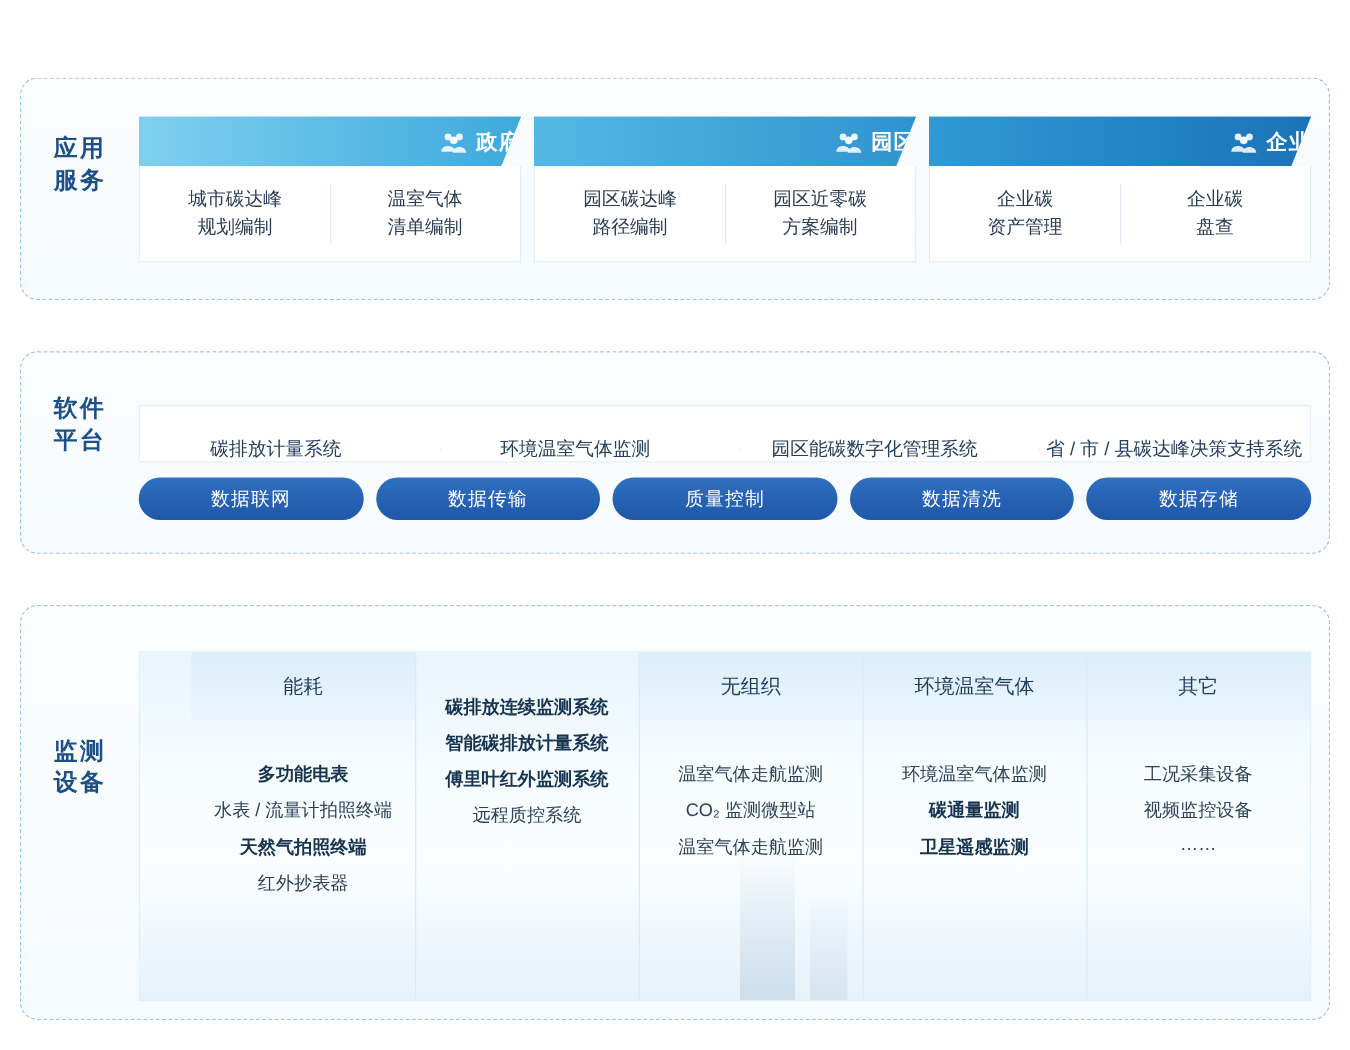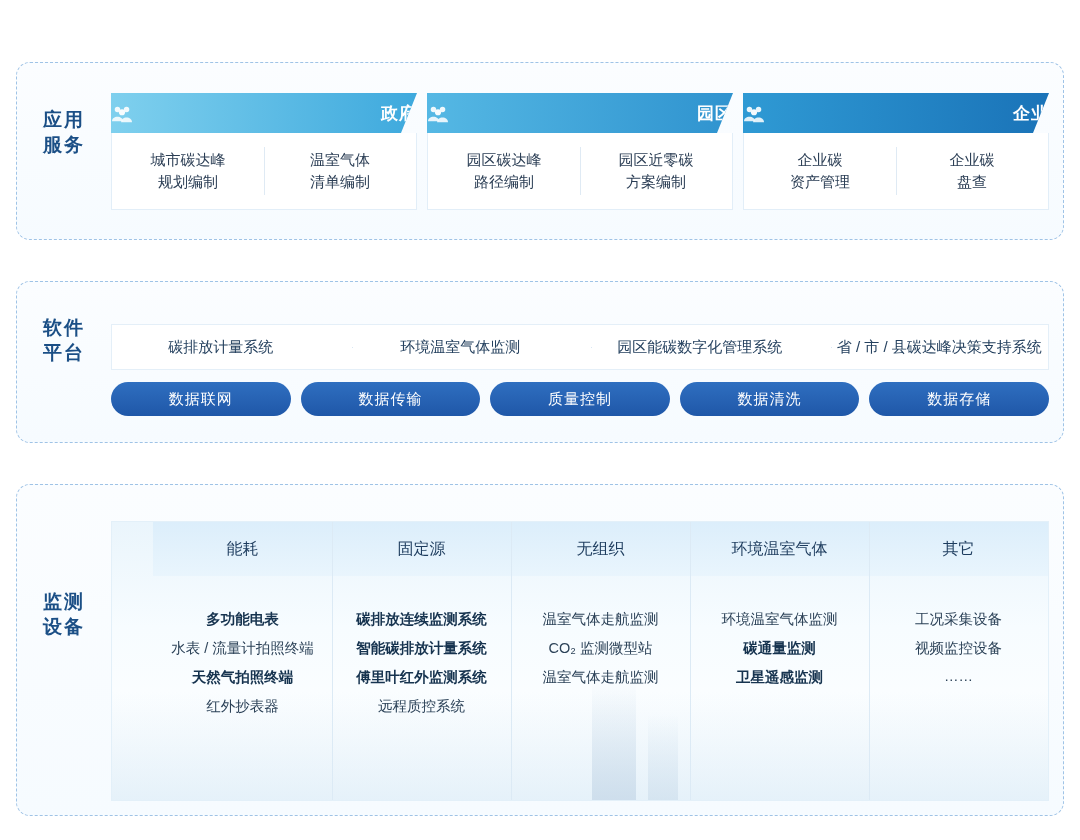--- a/index.html
+++ b/index.html
@@ -61,21 +61,21 @@
     gap: 10px;
   }
   .app-group {
     flex: 1 1 0;
   }
   .group-header {
     position: relative;
     height: 40px;
     display: flex;
     align-items: center;
-    justify-content: space-between;
+    justify-content: flex-end;
     color: #ffffff;
     font-size: 17px;
     font-weight: bold;
     letter-spacing: 1px;
     clip-path: polygon(0 0, 100% 0, calc(100% - 16px) 100%, 0 100%);
   }
   .group-header.g1 { background: linear-gradient(90deg, #7fd0ee 0%, #3ea9dd 100%); }
   .group-header.g2 { background: linear-gradient(90deg, #55b8e4 0%, #2f93cf 100%); }
   .group-header.g3 { background: linear-gradient(90deg, #2f9ad4 0%, #1a73b8 100%); }
 
@@ -130,21 +130,21 @@
 
   .soft-row1 {
     position: absolute;
     left: 94px;
     top: 42px;
     right: 14px;
     height: 44px;
     background: #ffffff;
     border: 1px solid #e4eff8;
     display: flex;
-    align-items: center;
+    align-items: flex-end;
     gap: 22px;
   }
   .soft-chip {
     flex: 1 1 0;
     display: flex;
     align-items: center;
     justify-content: center;
     font-size: 15px;
     color: #24405e;
     position: relative;
@@ -386,21 +386,20 @@
         <div class="mon-head">能耗</div>
         <div class="mon-body">
           <div class="mon-item bold">多功能电表</div>
           <div class="mon-item">水表 / 流量计拍照终端</div>
           <div class="mon-item bold">天然气拍照终端</div>
           <div class="mon-item">红外抄表器</div>
         </div>
       </div>
 
       <div class="mon-col">
-        <div class="mon-head">固定源</div>
         <div class="mon-body">
           <div class="mon-item bold">碳排放连续监测系统</div>
           <div class="mon-item bold">智能碳排放计量系统</div>
           <div class="mon-item bold">傅里叶红外监测系统</div>
           <div class="mon-item">远程质控系统</div>
         </div>
       </div>
 
       <div class="mon-col">
         <div class="mon-head">无组织</div>

